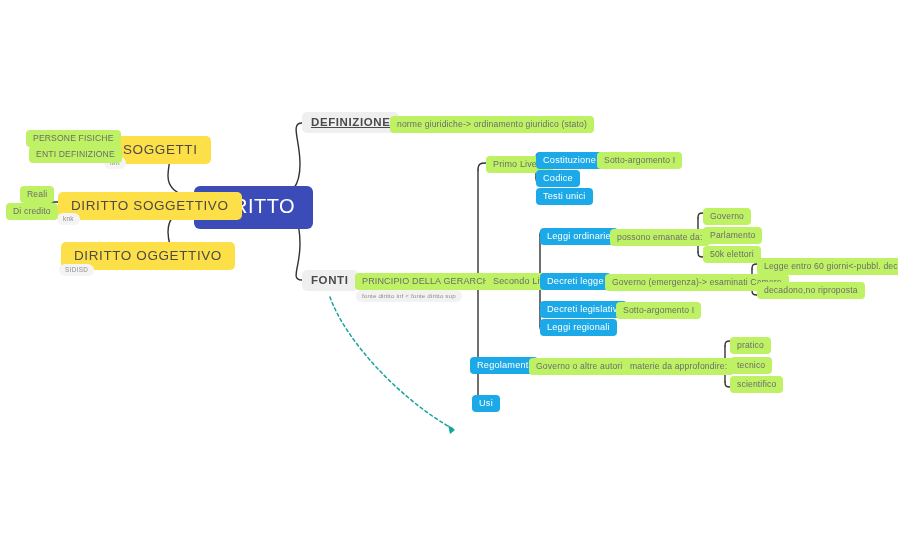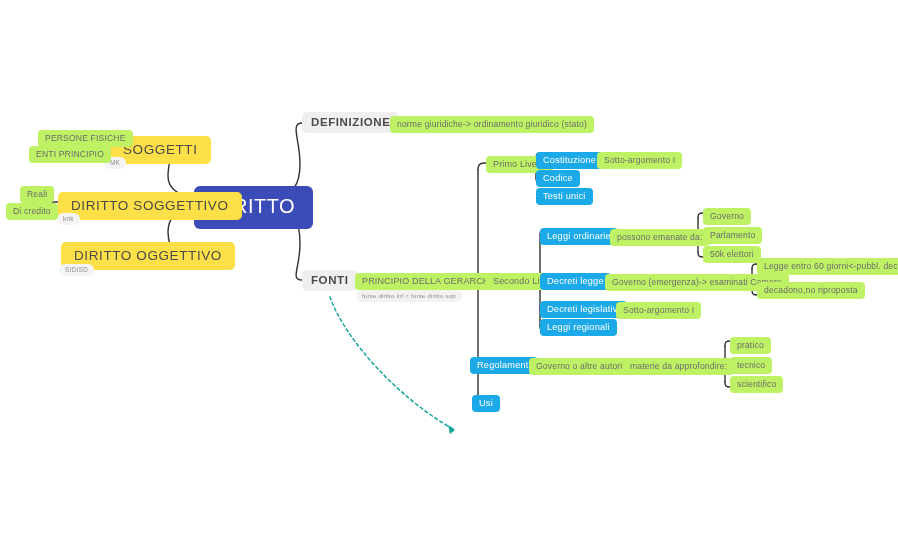--- a/index.html
+++ b/index.html
@@ -186,25 +186,25 @@
   <div class="node n-root" style="left:194px; top:186px;">
     <span>DIRITTO</span>
   </div>
 
   <div class="node n-l1" style="left:110px; top:136px;">
     <span>SOGGETTI</span>
   </div>
   <div class="node n-note" style="left:104px; top:157px;">
     <span>MK</span>
   </div>
-  <div class="node n-leaf" style="left:38px; top:130px;">
+  <div class="node n-leaf" style="left:26px; top:130px;">
     <span>PERSONE FISICHE</span>
   </div>
   <div class="node n-leaf" style="left:29px; top:146px;">
-    <span>ENTI PRINCIPIO</span>
+    <span>ENTI DEFINIZIONE</span>
   </div>
 
   <div class="node n-l1" style="left:58px; top:192px;">
     <span>DIRITTO SOGGETTIVO</span>
   </div>
   <div class="node n-note" style="left:57px; top:213px;">
     <span>knk</span>
   </div>
   <div class="node n-leaf" style="left:20px; top:186px;">
     <span>Reali</span>
@@ -213,21 +213,21 @@
     <span>Di credito</span>
   </div>
 
   <div class="node n-l1" style="left:61px; top:242px;">
     <span>DIRITTO OGGETTIVO</span>
   </div>
   <div class="node n-note" style="left:59px; top:264px;">
     <span>SIDISD</span>
   </div>
 
-  <div class="node n-l2" style="left:302px; top:112px; font-size:11.5px; letter-spacing:0.6px; color:#4a4a4a; font-weight:bold;">
+  <div class="node n-l2" style="left:302px; top:112px; font-size:11.5px; letter-spacing:0.6px; color:#4a4a4a; font-weight:bold;text-decoration:underline;">
     <span>DEFINIZIONE</span>
   </div>
   <div class="node n-leaf" style="left:390px; top:116px;">
     <span>norme giuridiche-&gt; ordinamento giuridico (stato)</span>
   </div>
 
   <div class="node n-l2" style="left:302px; top:270px; font-size:11.5px; letter-spacing:0.6px; color:#4a4a4a; font-weight:bold;">
     <span>FONTI</span>
   </div>
 

